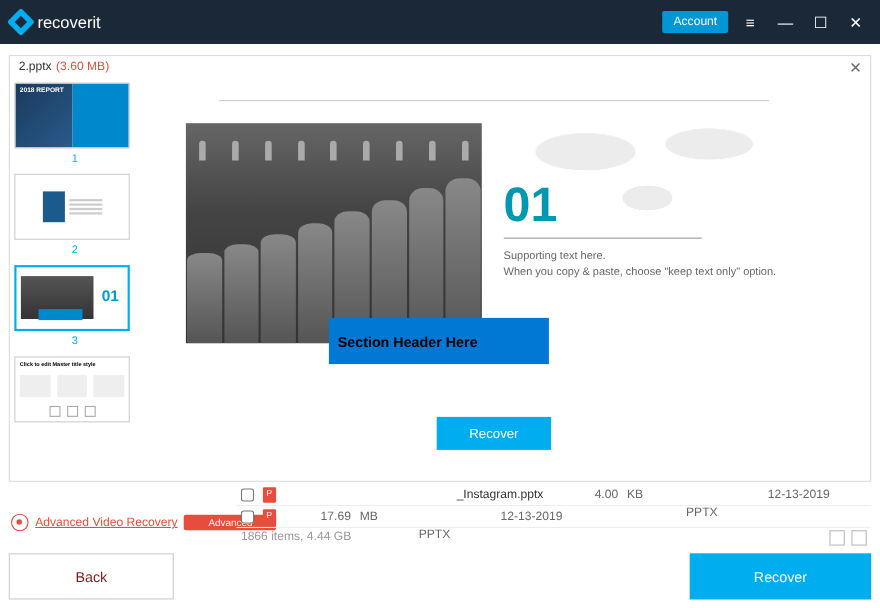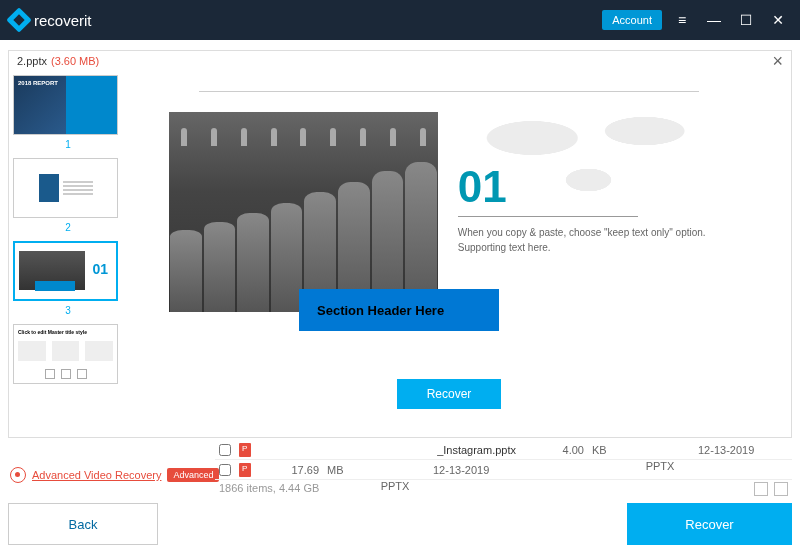--- a/index.html
+++ b/index.html
@@ -49,46 +49,46 @@
 .slide-img { width: 48%; background: linear-gradient(180deg, #666 0%, #444 40%, #333 100%); position: relative; overflow: hidden; }
 .columns { position: absolute; bottom: 0; left: 0; right: 0; height: 75%; display: flex; align-items: flex-end; }
 .col { flex: 1; background: linear-gradient(180deg, #888, #555); margin: 0 1px; border-radius: 40% 40% 0 0 / 8% 8% 0 0; }
 .statues { position: absolute; top: 8%; left: 0; right: 0; display: flex; justify-content: space-around; }
 .statue { width: 6px; height: 18px; background: #aaa; border-radius: 3px 3px 0 0; }
 .slide-right { flex: 1; position: relative; padding-left: 20px; }
 .worldmap { position: absolute; top: -30px; left: 10px; right: 0; height: 140px; opacity: 0.15; background: radial-gradient(ellipse 40% 30% at 30% 40%, #888 40%, transparent 41%), radial-gradient(ellipse 35% 25% at 70% 35%, #888 40%, transparent 41%), radial-gradient(ellipse 20% 20% at 50% 70%, #888 40%, transparent 41%); }
 .section-num { font-size: 44px; font-weight: bold; color: #0097b2; margin-top: 50px; }
 .section-hr { height: 1px; background: #999; margin: 4px 0 8px; width: 180px; }
 .support-txt { font-size: 10px; color: #666; line-height: 1.5; }
-.section-header-bar { position: absolute; left: 130px; bottom: 30px; width: 200px; height: 42px; background: #0078d4; display: flex; align-items: center; padding-left: 18px; font-size: 13px; font-weight: bold; color: #000; z-index: 2; }
+.section-header-bar { position: absolute; left: 130px; bottom: 30px; width: 200px; height: 42px; background: #0078d4; display: flex; align-items: center; padding-left: 8px; font-size: 13px; font-weight: bold; color: #000; z-index: 2; }
 
 .recover-preview-btn { margin-top: 18px; background: #00aef0; color: #fff; border: none; padding: 8px 30px; font-size: 12px; cursor: pointer; }
 
 .file-list { position: absolute; bottom: 58px; left: 215px; right: 8px; height: 55px; font-size: 11px; }
 .file-row { display: flex; align-items: center; height: 20px; border-bottom: 1px solid #eee; padding: 0 4px; gap: 8px; }
 .file-chk { width: 12px; height: 12px; }
 .file-ico { width: 12px; height: 14px; background: #e74c3c; border-radius: 1px; position: relative; }
 .file-ico::after { content: 'P'; position: absolute; color: #fff; font-size: 8px; left: 3px; top: 1px; }
 .file-name { flex: 1; color: #333; text-align: right; }
 .file-sz { width: 60px; text-align: right; color: #666; }
 .file-unit { width: 30px; color: #666; }
 .file-type { width: 60px; text-align: center; color: #666; margin-top: 32px; }
-.file-date { width: 90px; color: #666; }
+.file-date { width: 90px; color: #666; margin-left: 22px; }
 .totals { color: #999; padding: 2px 4px; display: flex; }
 .view-icons { margin-left: auto; display: flex; gap: 6px; }
 .vico { width: 14px; height: 14px; border: 1px solid #bbb; }
 
 .adv-recovery { position: absolute; bottom: 70px; left: 10px; display: flex; align-items: center; gap: 6px; font-size: 11px; }
 .adv-ico { width: 16px; height: 16px; border: 1.5px solid #e74c3c; border-radius: 50%; position: relative; }
 .adv-ico::after { content: ''; position: absolute; width: 5px; height: 5px; background: #e74c3c; border-radius: 50%; top: 4px; left: 4px; }
 .adv-txt { color: #e74c3c; text-decoration: underline; }
-.adv-badge { background: #e74c3c; color: #fff; font-size: 9px; padding: 2px 6px; border-radius: 2px; }
+.adv-badge { background: #e74c3c; color: #fff; font-size: 9px; padding: 2px 22px; border-radius: 2px; }
 
 .footer { position: absolute; bottom: 8px; left: 8px; right: 8px; height: 42px; display: flex; gap: 10px; }
-.back-btn { width: 150px; border: 1px solid #ccc; background: #fff; font-size: 13px; color: #0369a1; cursor: pointer; }
+.back-btn { width: 150px; border: 1px solid #ccc; background: #fff; font-size: 13px; color: #7f1d1d; cursor: pointer; }
 .recover-btn { width: 165px; margin-left: auto; background: #00aef0; color: #fff; border: none; font-size: 13px; cursor: pointer; }
 </style>
 </head>
 <body>
 
 <div class="titlebar">
   <div class="logo">
     <div class="logo-icon"></div>
     <span>recoverit</span>
   </div>
@@ -172,22 +172,22 @@
                 <div class="col" style="height:80%"></div>
                 <div class="col" style="height:87%"></div>
                 <div class="col" style="height:94%"></div>
                 <div class="col" style="height:100%"></div>
               </div>
           </div>
           <div class="slide-right">
             <div class="worldmap"></div>
             <div class="section-num">01</div>
             <div class="section-hr"></div>
+            <div class="support-txt">Supporting text here.</div>
             <div class="support-txt">When you copy &amp; paste, choose "keep text only" option.</div>
-            <div class="support-txt">Supporting text here.</div>
           </div>
         </div>
         <div class="section-header-bar">Section Header Here</div>
       </div>
       <button class="recover-preview-btn">Recover</button>
     </div>
   </div>
 </div>
 
 <div class="adv-recovery">

